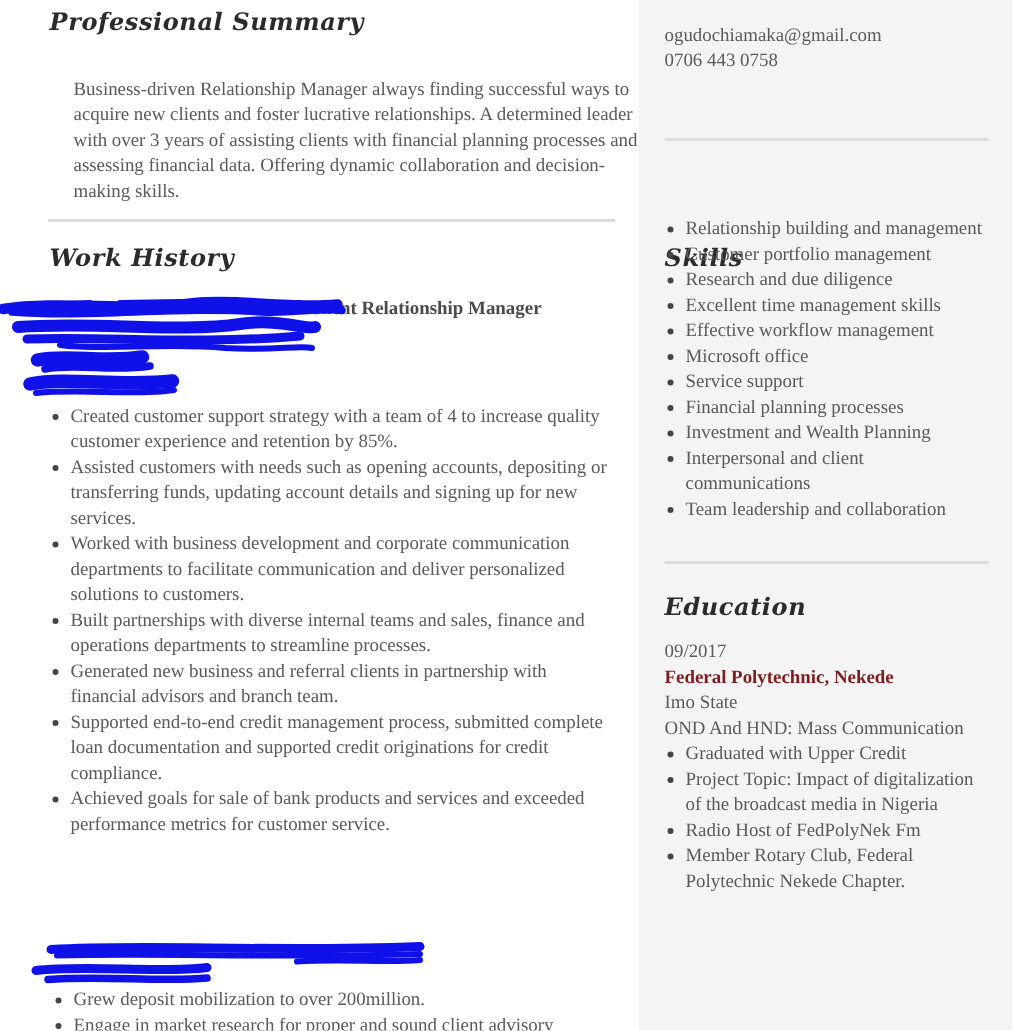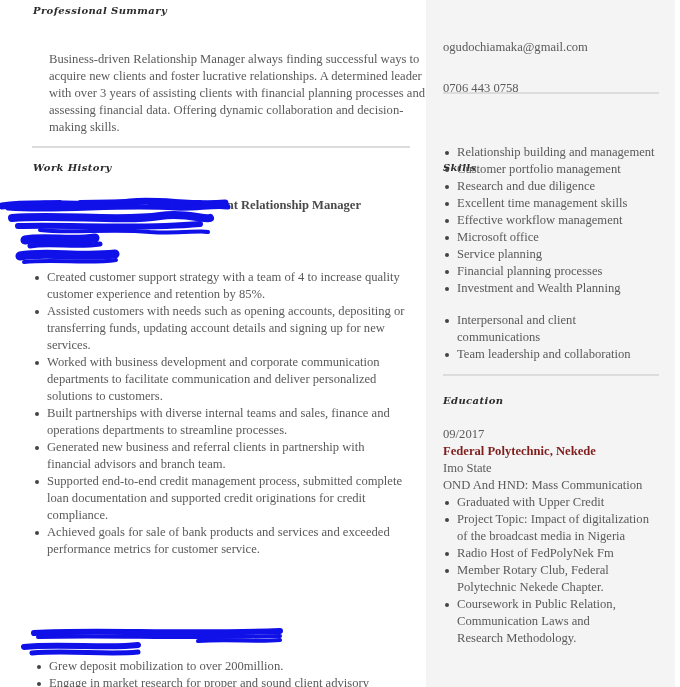--- a/index.html
+++ b/index.html
@@ -29,21 +29,21 @@
       top: 0;
       width: 249px;
       height: 687px;
       background: #f4f4f4;
     }
     .section-title {
       position: absolute;
       font-family: "DejaVu Serif", "Liberation Serif", serif;
       font-style: italic;
       font-weight: bold;
-      font-size: 10px;
+      font-size: 16px;
       color: #2b2b2b;
       letter-spacing: 0.4px;
       margin: 0;
       text-align: center;
     }
     .body-text {
       font-family: "Liberation Serif", "DejaVu Serif", serif;
       font-size: 12.6px;
       line-height: 17px;
       color: #5a5a5a;
@@ -110,21 +110,21 @@
       left: 35px;
       top: 658px;
       width: 378px;
     }
     .contact {
       position: absolute;
       left: 443px;
       top: 15px;
       width: 220px;
     }
-    .contact div { white-space: nowrap; margin-top: 24px; }
+    .contact div { white-space: nowrap; }
     .skills-list {
       left: 443px;
       top: 144px;
       width: 220px;
     }
     .edu {
       position: absolute;
       left: 443px;
       top: 426px;
       width: 222px;
@@ -209,36 +209,35 @@
 
 <h2 class="section-title" style="left:443px; top:114px;margin-top:48px;">Skills</h2>
 
 <ul class="bullets skills-list body-text">
   <li>Relationship building and management</li>
   <li>Customer portfolio management</li>
   <li>Research and due diligence</li>
   <li>Excellent time management skills</li>
   <li>Effective workflow management</li>
   <li>Microsoft office</li>
-  <li>Service planning</li>
+  <li>Service support</li>
   <li>Financial planning processes</li>
   <li>Investment and Wealth Planning</li>
-  <li style="width:160px;margin-top:15px;">Interpersonal and client communications</li>
+  <li style="width:160px;">Interpersonal and client communications</li>
   <li>Team leadership and collaboration</li>
 </ul>
 
 <div class="divider" style="left:443px; top:374px; width:216px;"></div>
 
 <h2 class="section-title" style="left:443px; top:395px;">Education</h2>
 
 <div class="edu body-text">
   <div>09/2017</div>
   <div class="school">Federal Polytechnic, Nekede</div>
   <div>Imo State</div>
   <div>OND And HND: Mass Communication</div>
   <ul class="bullets edu-bullets">
     <li>Graduated with Upper Credit</li>
     <li style="width:200px;">Project Topic: Impact of digitalization of the broadcast media in Nigeria</li>
     <li>Radio Host of FedPolyNek Fm</li>
     <li style="width:170px;">Member Rotary Club, Federal Polytechnic Nekede Chapter.</li>
-    <li style="width:180px;">Coursework in Public Relation, Communication Laws and Research Methodology.</li>
   </ul>
 </div>
 
 </body></html>

